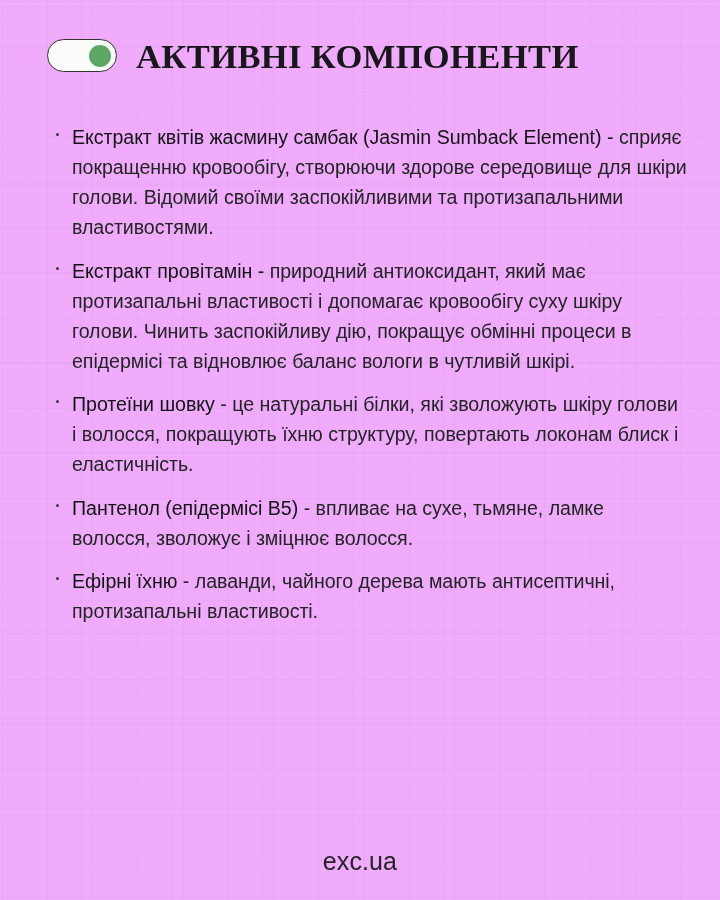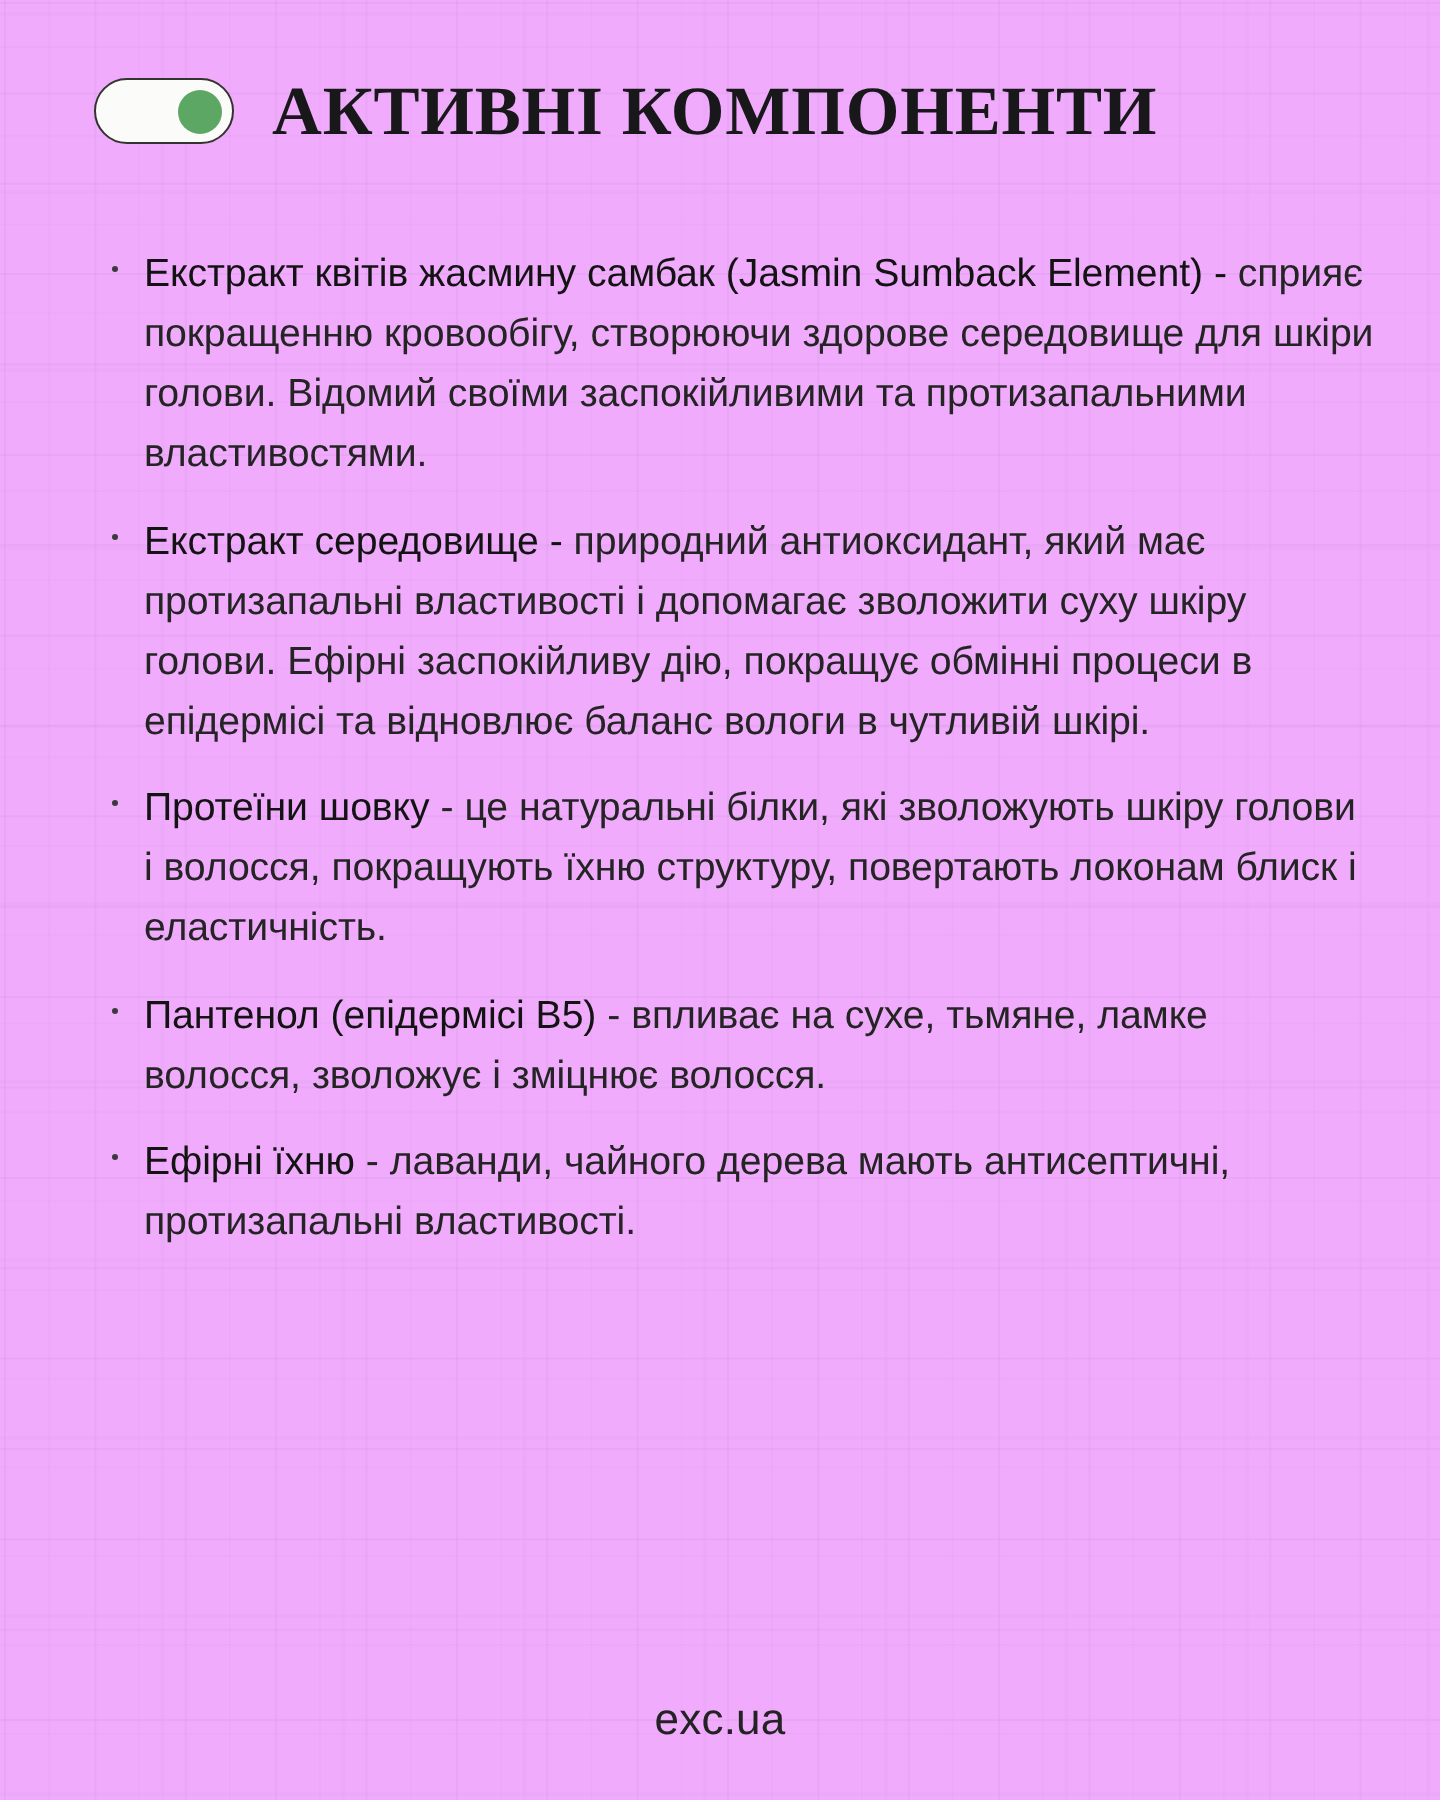--- a/index.html
+++ b/index.html
@@ -155,21 +155,21 @@
   
   .footer {
     position: absolute;
     left: 0;
     right: 0;
     top: 849px;
     text-align: center;
   }
 
   .footer-text {
-    font-size: 22px;
+    font-size: 25px;
     color: #232323;
     letter-spacing: 0.1px;
     line-height: 1;
     margin-top: 44px;
   }
 </style>
 </head>
 <body>
 
 <div id="page">
@@ -191,21 +191,21 @@
       <div class="component-item">
         <span class="bullet-dot"></span>
         <div class="component-text">
           <span class="component-name">Екстракт квітів жасмину самбак (Jasmin Sumback Element) -</span><span class="component-desc"> сприяє покращенню кровообігу, створюючи здорове середовище для шкіри голови. Відомий своїми заспокійливими та протизапальними властивостями.</span>
         </div>
       </div>
 
       <div class="component-item">
         <span class="bullet-dot"></span>
         <div class="component-text">
-          <span class="component-name">Екстракт середовище -</span><span class="component-desc"> природний антиоксидант, який має протизапальні властивості і допомагає зволожити суху шкіру голови. Ефірні заспокійливу дію, покращує обмінні процеси в епідермісі та відновлює баланс вологи в чутливій шкірі.</span>
+          <span class="component-name">Екстракт провітамін -</span><span class="component-desc"> природний антиоксидант, який має протизапальні властивості і допомагає кровообігу суху шкіру голови. Чинить заспокійливу дію, покращує обмінні процеси в епідермісі та відновлює баланс вологи в чутливій шкірі.</span>
         </div>
       </div>
 
 
       <div class="component-item">
         <span class="bullet-dot"></span>
         <div class="component-text">
           <span class="component-name">Протеїни шовку</span><span class="component-desc"> - це натуральні білки, які зволожують шкіру голови і волосся, покращують їхню структуру, повертають локонам блиск і еластичність.</span>
         </div>
       </div>

